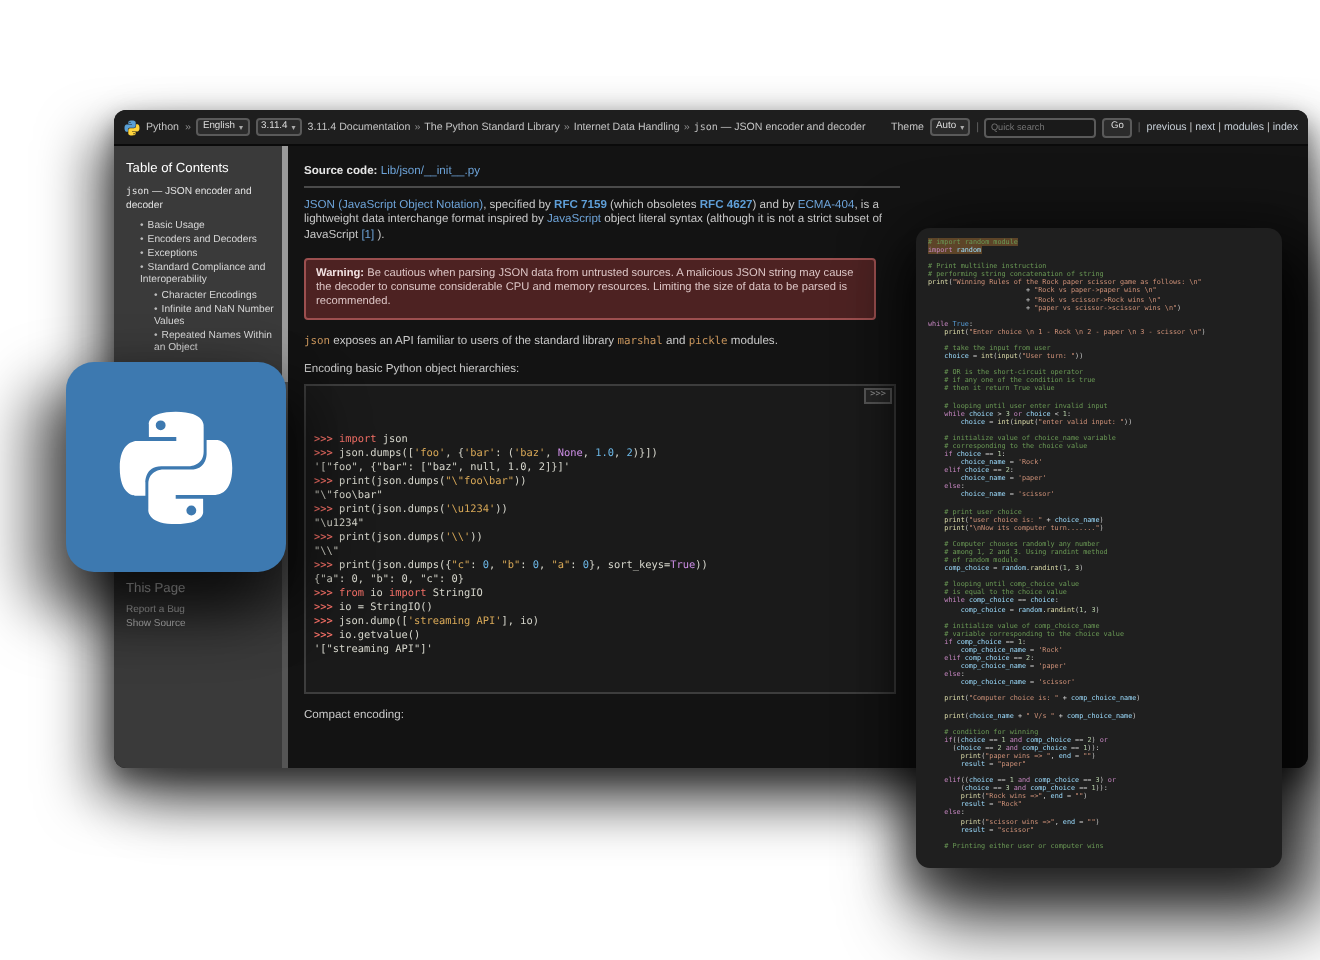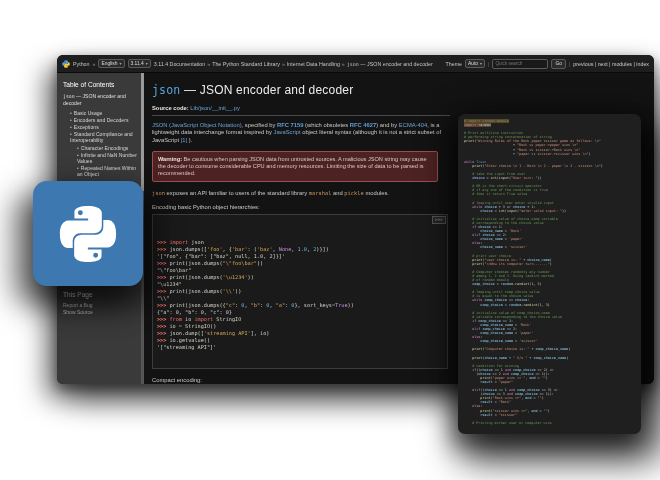--- a/index.html
+++ b/index.html
@@ -133,21 +133,20 @@
           <div class="tp-title">This Page</div>
           <span><a href="#" class="tp-link">Report a Bug</a><a href="#" class="tp-link">Show Source</a></span>
         </div>
       </div>
       <div class="sb-divider">
         <div class="sb-thumb"></div>
       </div>
 
       <div class="content">
         <div class="content-col">
-          <h1 class="pg"><code>json</code><span> — JSON encoder and decoder</span></h1>
           <p class="src"><b>Source code:</b> <a href="#">Lib/json/__init__.py</a></p>
           <hr class="rule">
           <p class="body"><a href="#" class="lnk">JSON (JavaScript Object Notation)</a><span>, specified by </span><a href="#" class="lnk bold">RFC 7159</a><span> (which obsoletes </span><a href="#" class="lnk bold">RFC 4627</a><span>) and by </span><a href="#" class="lnk">ECMA-404</a><span>, is a lightweight data interchange format inspired by </span><a href="#" class="lnk">JavaScript</a><span> object literal syntax (although it is not a strict subset of JavaScript </span><a href="#" class="lnk">[1]</a><span> ).</span></p>
           <div class="warning">
             <b>Warning:</b><span> Be cautious when parsing JSON data from untrusted sources. A malicious JSON string may cause the decoder to consume considerable CPU and memory resources. Limiting the size of data to be parsed is recommended.</span>
           </div>
           <p class="body"><code class="iref">json</code><span> exposes an API familiar to users of the standard library </span><code class="iref">marshal</code><span> and </span><code class="iref">pickle</code><span> modules.</span></p>
           <p class="body" style="margin-bottom:3px">Encoding basic Python object hierarchies:</p>
           <div class="codeblock">
             <button class="ptoggle">&gt;&gt;&gt;</button>

